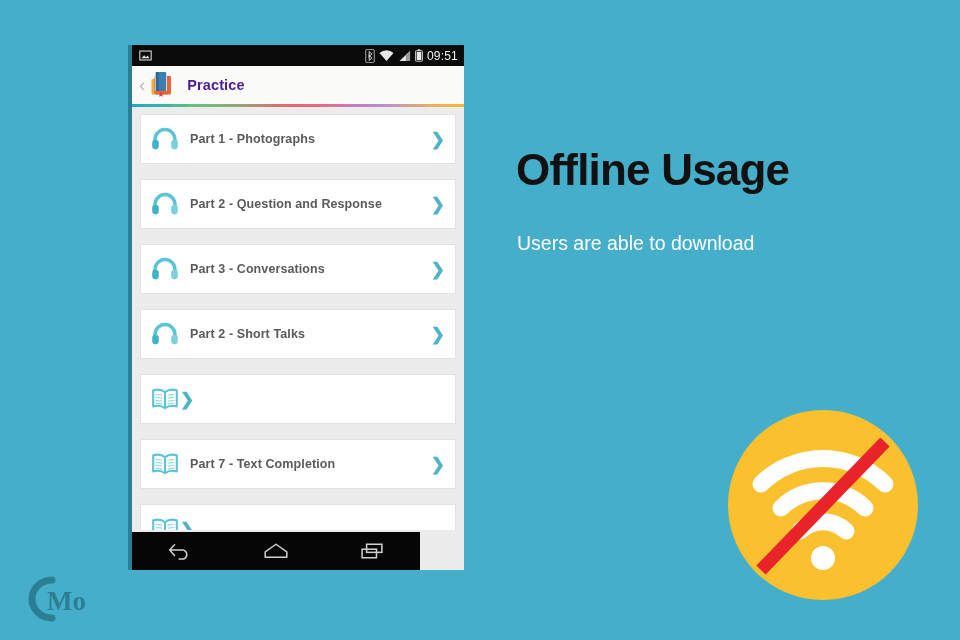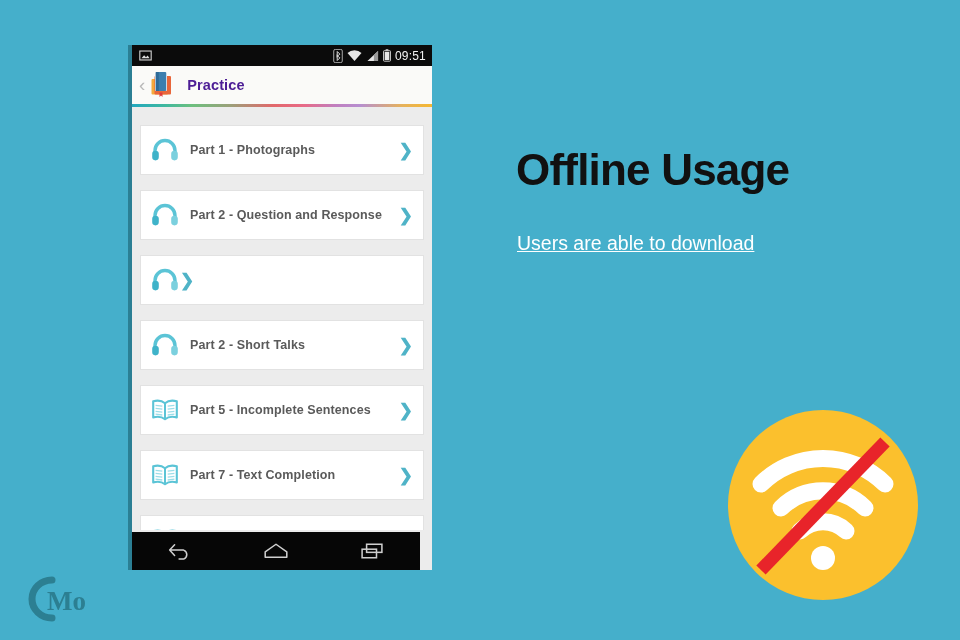--- a/index.html
+++ b/index.html
@@ -14,21 +14,21 @@
   
   #phone {
     position: absolute;
     left: 128px; top: 45px;
     width: 296px; height: 525px;
     background: #2b7f94;
     padding: 0 4px 0 4px;
   }
   #screen {
     position: relative;
-    width: 300px; height: 525px;
+    width: 332px; height: 525px;
     background: #ECECEC;
     overflow: hidden;
   }
 
   
   #statusbar {
     height: 21px;
     background: #0b0b0b;
     display: flex; align-items: center;
     padding: 0 6px 0 7px;
@@ -63,21 +63,21 @@
     height: 3px; width: 100%;
     background: linear-gradient(to right,
       #22a8bf 0%, #3fb89f 11%, #6cbf7e 20%, #9c9f79 33%,
       #e2686b 47%, #e86a86 57%, #c07fc0 68%, #b68fd0 76%,
       #e6b25c 90%, #f5b731 100%);
   }
 
   
   #list {
     background: #ECECEC;
-    padding-top: 18px;
+    padding-top: 7px;
     height: 423px;
     overflow: hidden;
   }
   .row {
     height: 50px;
     margin: 0 8px 15px 8px;
     background: #FFFFFF;
     border: 1px solid #E2E2E2;
     display: flex; align-items: center;
     padding: 0 10px 0 9px;
@@ -128,21 +128,21 @@
     line-height: 1;
   }
   #bodycopy {
     position: absolute;
     left: 517px; top: 226px;
     width: 400px;
     font-size: 19.5px;
     color: #FFFFFF;
     line-height: 1.75;
   }
-  #bodycopy span { display: block; text-decoration: underline; }
+  #bodycopy span { display: block; }
 
   
   #offline-badge {
     position: absolute;
     left: 728px; top: 410px;
     width: 190px; height: 190px;
   }
 
   
   #watermark {
@@ -223,20 +223,21 @@
           <div class="row-chevron">❯</div>
         </div>
         <div class="row">
           <div class="row-icon">
             <svg width="28" height="24" viewBox="0 0 28 24">
   <path d="M4 17 L4 12.5 A10 10 0 0 1 24 12.5 L24 17" fill="none" stroke="#5BC4D6" stroke-width="3.4" stroke-linecap="round"></path>
   <rect x="1.2" y="12.8" width="6.6" height="9.6" rx="3.3" fill="#3FB3C9"></rect>
   <rect x="20.2" y="12.8" width="6.6" height="9.6" rx="3.3" fill="#7BD0DE"></rect>
 </svg>
           </div>
+          <div class="row-label">Part 3 - Conversations</div>
           <div class="row-chevron">❯</div>
         </div>
         <div class="row">
           <div class="row-icon">
             <svg width="28" height="24" viewBox="0 0 28 24">
   <path d="M4 17 L4 12.5 A10 10 0 0 1 24 12.5 L24 17" fill="none" stroke="#5BC4D6" stroke-width="3.4" stroke-linecap="round"></path>
   <rect x="1.2" y="12.8" width="6.6" height="9.6" rx="3.3" fill="#3FB3C9"></rect>
   <rect x="20.2" y="12.8" width="6.6" height="9.6" rx="3.3" fill="#7BD0DE"></rect>
 </svg>
           </div>
@@ -247,21 +248,20 @@
           <div class="row-icon">
             <svg width="28" height="24" viewBox="0 0 28 24">
   <path d="M14 5.2 C11 2.6 6.2 2.2 2.2 3.2 L2.2 19.4 C6.2 18.4 11 18.8 14 21.2 C17 18.8 21.8 18.4 25.8 19.4 L25.8 3.2 C21.8 2.2 17 2.6 14 5.2 Z" fill="#FFFFFF" stroke="#5BC4D6" stroke-width="2.1" stroke-linejoin="round"></path>
   <path d="M14 5.4 L14 21" stroke="#5BC4D6" stroke-width="2"></path>
   <g stroke="#9BDDE8" stroke-width="1.3">
     <path d="M4.6 7.4 L11.3 8.2 M4.6 10.4 L11.3 11.2 M4.6 13.4 L11.3 14.2 M4.6 16.2 L11.3 17"></path>
     <path d="M16.7 8.2 L23.4 7.4 M16.7 11.2 L23.4 10.4 M16.7 14.2 L23.4 13.4 M16.7 17 L23.4 16.2"></path>
   </g>
 </svg>
           </div>
-          <div class="row-label">Part 5 - Incomplete Sentences</div>
           <div class="row-chevron">❯</div>
         </div>
         <div class="row">
           <div class="row-icon">
             <svg width="28" height="24" viewBox="0 0 28 24">
   <path d="M14 5.2 C11 2.6 6.2 2.2 2.2 3.2 L2.2 19.4 C6.2 18.4 11 18.8 14 21.2 C17 18.8 21.8 18.4 25.8 19.4 L25.8 3.2 C21.8 2.2 17 2.6 14 5.2 Z" fill="#FFFFFF" stroke="#5BC4D6" stroke-width="2.1" stroke-linejoin="round"></path>
   <path d="M14 5.4 L14 21" stroke="#5BC4D6" stroke-width="2"></path>
   <g stroke="#9BDDE8" stroke-width="1.3">
     <path d="M4.6 7.4 L11.3 8.2 M4.6 10.4 L11.3 11.2 M4.6 13.4 L11.3 14.2 M4.6 16.2 L11.3 17"></path>
     <path d="M16.7 8.2 L23.4 7.4 M16.7 11.2 L23.4 10.4 M16.7 14.2 L23.4 13.4 M16.7 17 L23.4 16.2"></path>

